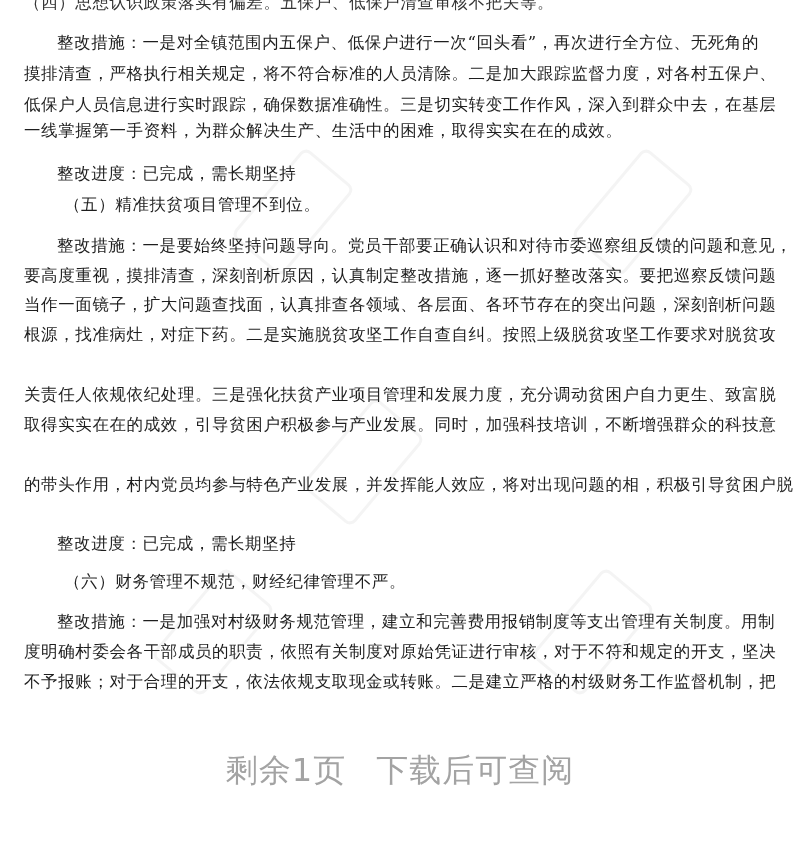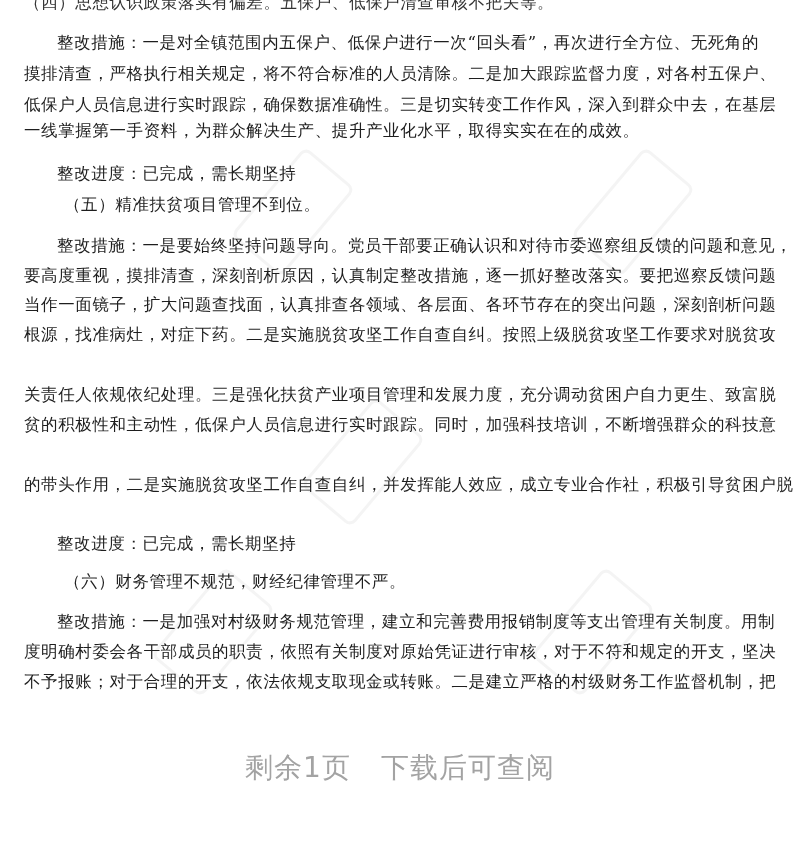--- a/index.html
+++ b/index.html
@@ -7,51 +7,51 @@
            font-family: "DejaVu Serif", "Liberation Serif", serif; color: #222; }
     .page { position: absolute; left: 0; top: 4px; width: 800px; height: 848px; padding-left: 32px; }
     .line { position: absolute; left: 24px; width: 752px; font-size: 16.5px; line-height: 20px;
             white-space: nowrap; letter-spacing: 0.6px; color: #1e1e1e; }
     .indent { left: 57px; }
     .heading { left: 64px; }
     .cut { top: -11px; color: #333; }
     .wm-box { position: absolute; border: 3px solid rgba(185,185,185,0.16); border-radius: 8px;
               width: 60px; height: 110px; transform: rotate(40deg); pointer-events: none; }
     .footer { position: absolute; left: 0; width: 800px; top: 745px; text-align: center;
-              font-family: "DejaVu Sans", "Liberation Sans", sans-serif; font-size: 28px;
+              font-family: "DejaVu Sans", "Liberation Sans", sans-serif; font-size: 32px;
               color: #a3a3a3; letter-spacing: 1px; }
     .footer .gap { display: inline-block; width: 30px; }
   </style>
 </head>
 <body>
 
 <div class="page">
 
   <div class="wm-box" style="left:260px;top:150px;"></div>
   <div class="wm-box" style="left:600px;top:150px;"></div>
   <div class="wm-box" style="left:330px;top:400px;"></div>
   <div class="wm-box" style="left:180px;top:570px;"></div>
   <div class="wm-box" style="left:560px;top:570px;"></div>
 
   <div class="line cut">（四）思想认识政策落实有偏差。五保户、低保户清查审核不把关等。</div>
 
   <div class="line indent" style="top:29px">整改措施：一是对全镇范围内五保户、低保户进行一次“回头看”，再次进行全方位、无死角的</div>
   <div class="line" style="top:60px">摸排清查，严格执行相关规定，将不符合标准的人员清除。二是加大跟踪监督力度，对各村五保户、</div>
   <div class="line" style="top:91px">低保户人员信息进行实时跟踪，确保数据准确性。三是切实转变工作作风，深入到群众中去，在基层</div>
-  <div class="line" style="top:117px">一线掌握第一手资料，为群众解决生产、提升产业化水平，取得实实在在的成效。</div>
+  <div class="line" style="top:117px">一线掌握第一手资料，为群众解决生产、生活中的困难，取得实实在在的成效。</div>
   <div class="line indent" style="top:160px">整改进度：已完成，需长期坚持</div>
 
   <div class="line heading" style="top:191px">（五）精准扶贫项目管理不到位。</div>
   <div class="line indent" style="top:232px">整改措施：一是要始终坚持问题导向。党员干部要正确认识和对待市委巡察组反馈的问题和意见，</div>
   <div class="line" style="top:262px">要高度重视，摸排清查，深刻剖析原因，认真制定整改措施，逐一抓好整改落实。要把巡察反馈问题</div>
   <div class="line" style="top:321px">根源，找准病灶，对症下药。二是实施脱贫攻坚工作自查自纠。按照上级脱贫攻坚工作要求对脱贫攻</div>
   <div class="line" style="top:291px">当作一面镜子，扩大问题查找面，认真排查各领域、各层面、各环节存在的突出问题，深刻剖析问题</div>
   <div class="line" style="top:381px">关责任人依规依纪处理。三是强化扶贫产业项目管理和发展力度，充分调动贫困户自力更生、致富脱</div>
-  <div class="line" style="top:411px">贫的积极性和主动性，低保户人员信息进行实时跟踪。同时，加强科技培训，不断增强群众的科技意</div>
-  <div class="line" style="top:471px">的带头作用，二是实施脱贫攻坚工作自查自纠，并发挥能人效应，成立专业合作社，积极引导贫困户脱</div>
+  <div class="line" style="top:411px">取得实实在在的成效，引导贫困户积极参与产业发展。同时，加强科技培训，不断增强群众的科技意</div>
+  <div class="line" style="top:471px">的带头作用，村内党员均参与特色产业发展，并发挥能人效应，将对出现问题的相，积极引导贫困户脱</div>
   <div class="line indent" style="top:530px">整改进度：已完成，需长期坚持</div>
 
   <div class="line heading" style="top:568px">（六）财务管理不规范，财经纪律管理不严。</div>
   <div class="line indent" style="top:608px">整改措施：一是加强对村级财务规范管理，建立和完善费用报销制度等支出管理有关制度。用制</div>
   <div class="line" style="top:638px">度明确村委会各干部成员的职责，依照有关制度对原始凭证进行审核，对于不符和规定的开支，坚决</div>
   <div class="line" style="top:668px">不予报账；对于合理的开支，依法依规支取现金或转账。二是建立严格的村级财务工作监督机制，把</div>
 
   <div class="footer">
     <span>剩余1页</span><span class="gap"></span><span>下载后可查阅</span>
   </div>

